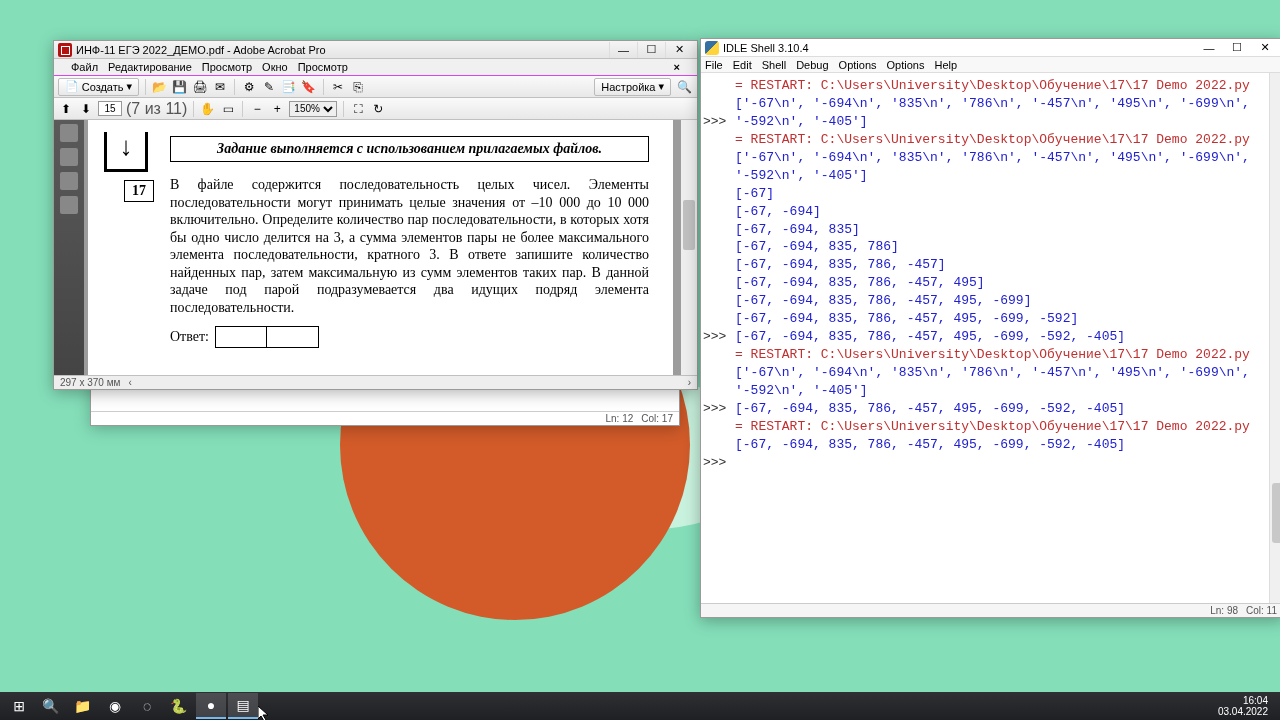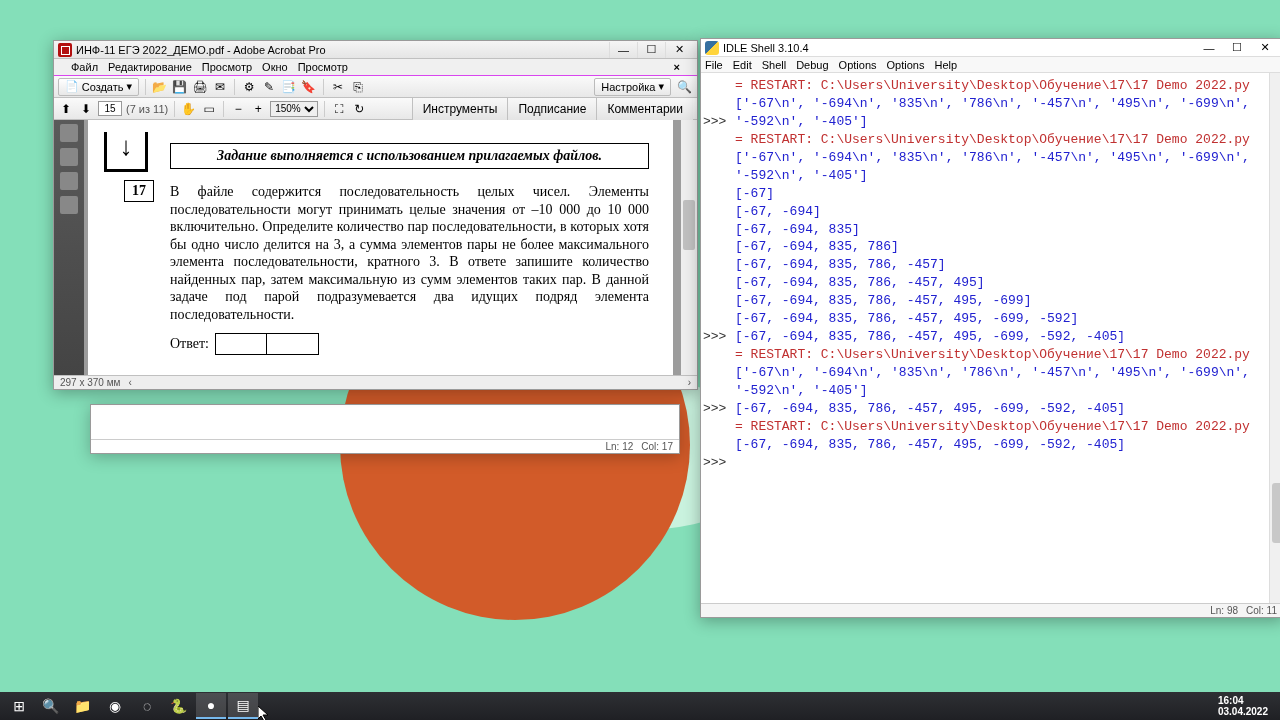--- a/index.html
+++ b/index.html
@@ -91,21 +91,21 @@
     height: 22px;
     background: linear-gradient(#fafafa,#e8e8e8);
     border-bottom: 1px solid #c0c0c0;
     display:flex; align-items:center;
     padding: 0 4px; gap:4px;
   }
   .acro-tb2 input {
     width:24px; height:15px; font-size:10px; text-align:center;
     border:1px solid #999;
   }
-  .acro-tb2 .pg { font-size:11px; color:#555;}
+  .acro-tb2 .pg { font-size:16px; color:#555;}
   .acro-tb2 select {
     height:16px; font-size:10px; border:1px solid #999;
   }
   .acro-tb2 .ico { width:16px;height:16px;display:flex;align-items:center;justify-content:center;cursor:pointer;font-size:12px;}
   .acro-tb2 .sep { width:1px;height:16px;background:#ccc;margin:0 2px;}
   .acro-tb2 .tabs { margin-left:auto; display:flex; height:22px;}
   .acro-tb2 .tab {
     border-left:1px solid #c0c0c0;
     padding: 0 10px;
     display:flex;align-items:center;
@@ -128,21 +128,21 @@
     flex:1;
     background:#9c9c9c;
     overflow:hidden;
     position:relative;
     display:flex;
   }
   .acro-page-inner {
     background:#fff;
     margin: 0 8px 0 4px;
     flex:1;
-    padding: 23px 24px;
+    padding: 16px 24px;
     overflow:hidden;
     position:relative;
     font-family: "Times New Roman", serif;
     font-size: 14px;
     color:#000;
   }
   .dl-icon {
     position:absolute;
     left:16px; top:12px;
     width:44px;height:40px;
@@ -201,21 +201,21 @@
   .acro-status {
     height:14px;background:#eee;
     border-top:1px solid #c0c0c0;
     display:flex;align-items:center;
     font-size:10px;padding:0 6px;color:#555;
   }
   .acro-status .arrow{cursor:pointer;margin-left:8px;}
   
   .under-editor {
     position:absolute;
-    left: 90px; top: 404px;
+    left: 90px; top: 376px;
     width: 590px; height: 50px;
     background: #fff;
     border:1px solid #9a9a9a;
     box-shadow: 0 3px 15px rgba(0,0,0,0.25);
   }
   .under-editor .st {
     height:14px; position:absolute;bottom:0;right:0;left:0;
     border-top:1px solid #ccc;
     display:flex;justify-content:flex-end;align-items:center;
     padding:0 6px;font-size:10px;color:#555;gap:8px;
@@ -296,23 +296,22 @@
   .taskbar .tb-btn {
     width:30px;height:26px;
     display:flex;align-items:center;justify-content:center;
     cursor:pointer;margin-right:2px;
     color:#fff;font-size:14px;
   }
   .taskbar .tb-btn.active { background:rgba(255,255,255,0.15); border-bottom:2px solid #76b9ed;}
   .taskbar .clock {
     margin-left:auto;
     color:#fff;font-size:10px;
-    text-align:left;line-height:1.1;
+    text-align:right;line-height:1.1;
     padding:0 8px;
-    font-weight:bold;
   }
   .cursor {
     position:absolute;
     left:258px; top:706px;
     width:12px;height:16px;
     pointer-events:none;
   }
   .cursor svg{display:block;}
 </style>
 </head>
@@ -374,25 +373,20 @@
     <span class="sep"></span>
     <span class="ico">✋</span>
     <span class="ico">▭</span>
     <span class="sep"></span>
     <span class="ico">−</span>
     <span class="ico">+</span>
     <select><option>150%</option></select>
     <span class="sep"></span>
     <span class="ico">⛶</span>
     <span class="ico">↻</span>
-    <div class="tabs">
-      <div class="tab">Инструменты</div>
-      <div class="tab">Подписание</div>
-      <div class="tab">Комментарии</div>
-    </div>
   </div>
   <div class="acro-body">
     <div class="acro-side">
       <div class="sico"></div>
       <div class="sico"></div>
       <div class="sico"></div>
       <div class="sico"></div>
     </div>
     <div class="acro-page">
       <div class="acro-page-inner">

